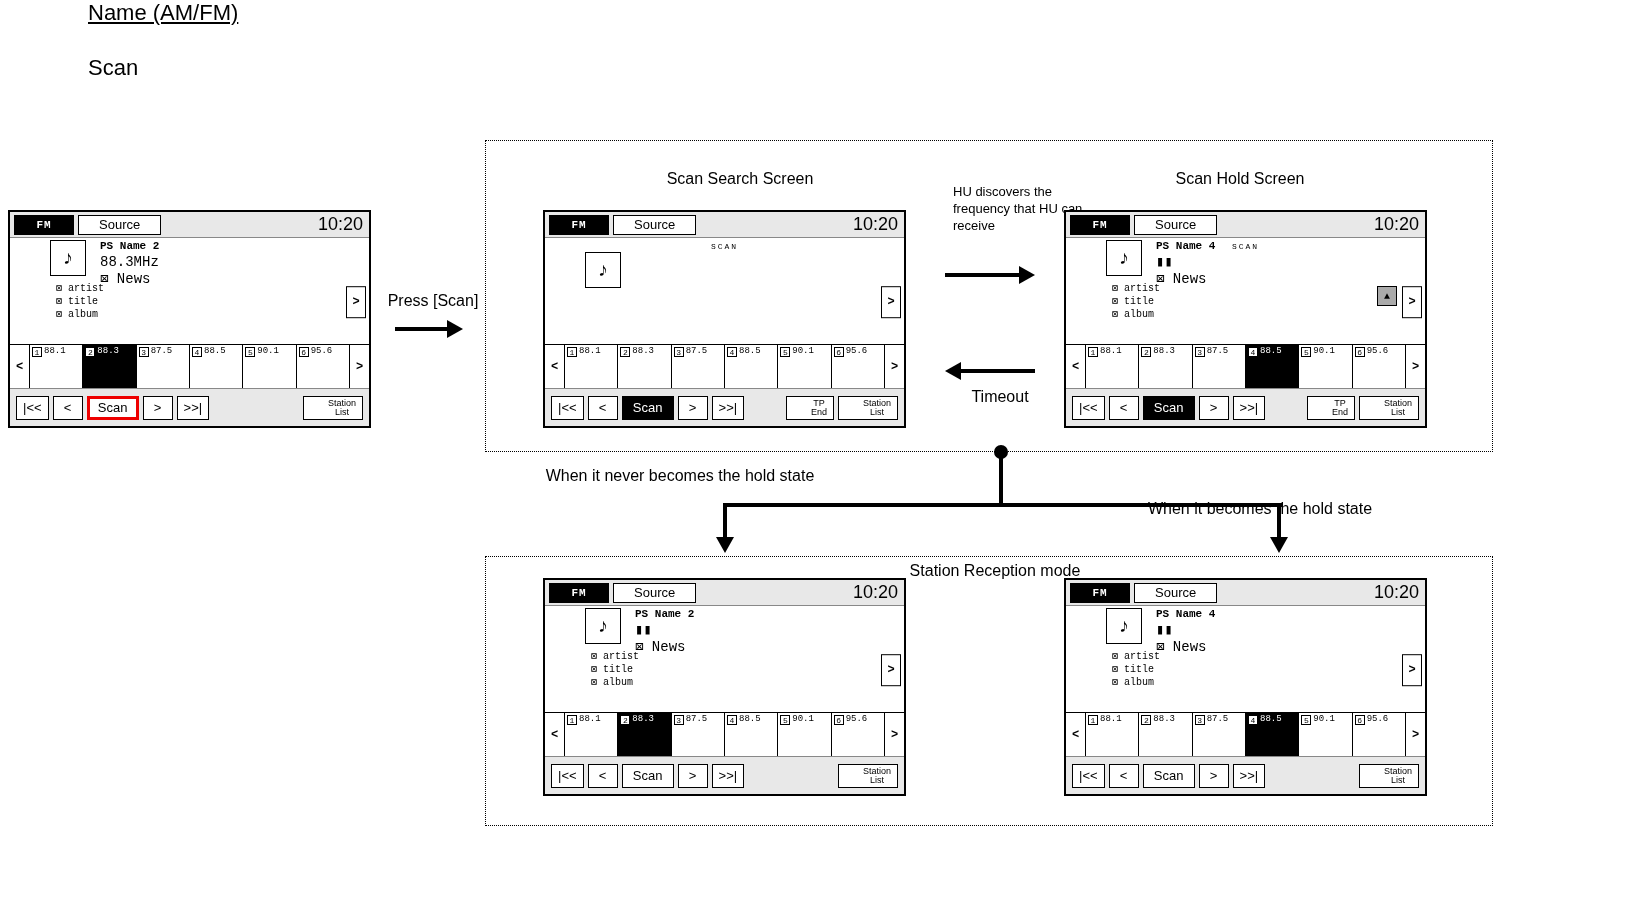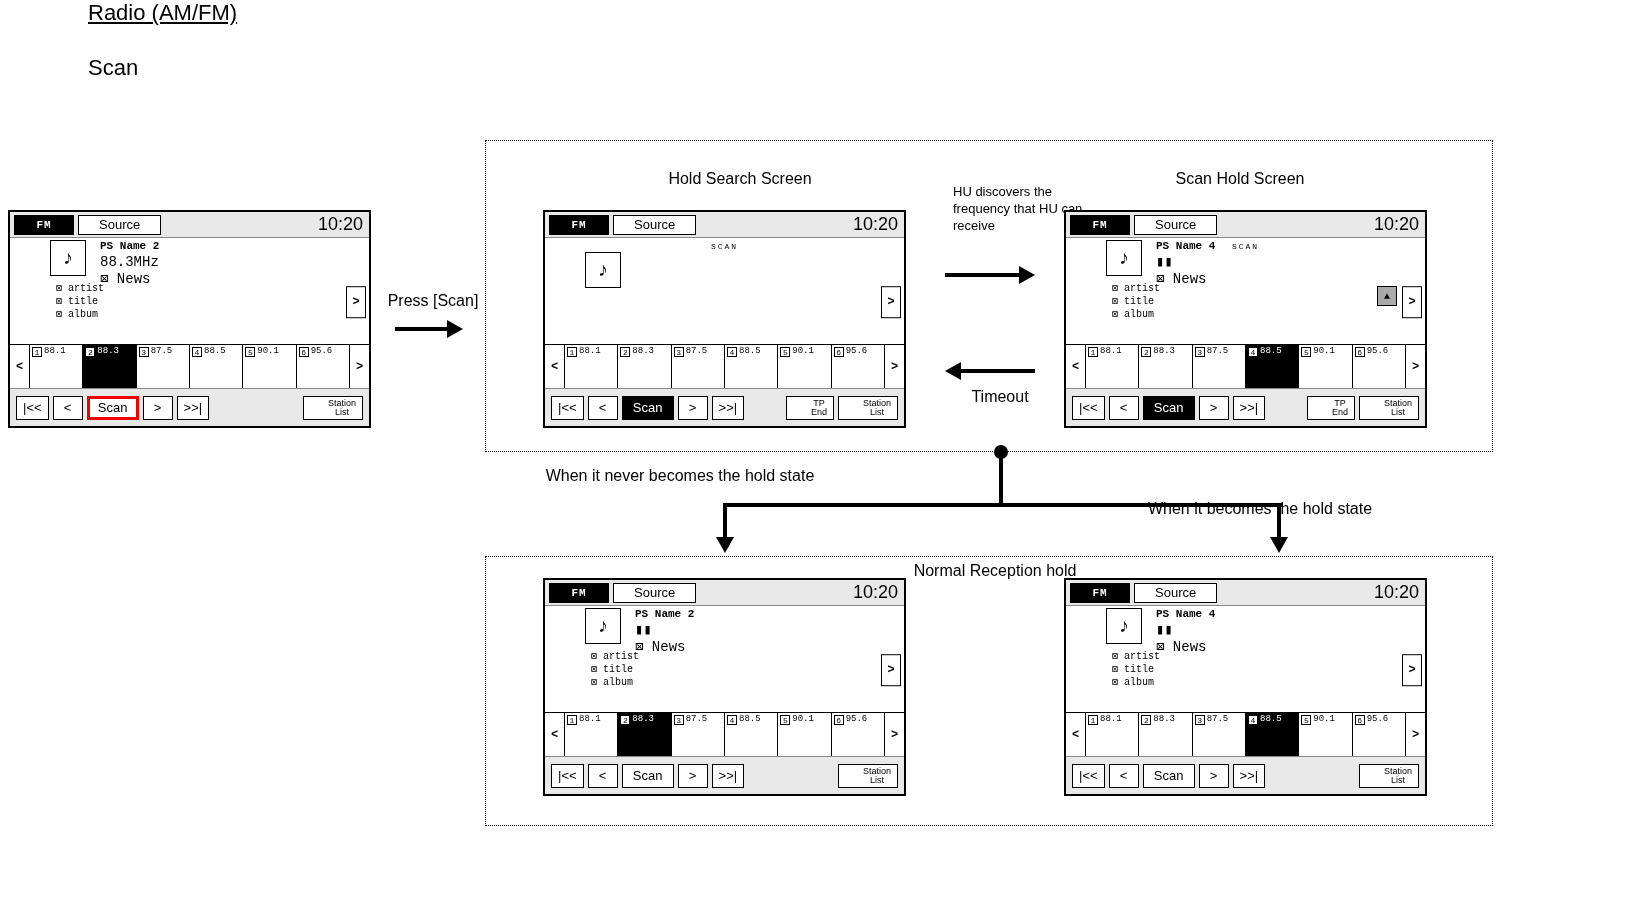--- a/index.html
+++ b/index.html
@@ -49,34 +49,34 @@
   .bot-btn { height: 24px; border: 1px solid #000; background: #fff; display: flex; align-items: center; justify-content: center; font-family: "Segoe UI", sans-serif; font-size: 13px; padding: 0 6px; min-width: 30px; }
   .bot-btn.wide { min-width: 52px; }
   .bot-btn.dark { background: #000; color: #fff; }
   .bot-btn.red { border: 3px solid #e00; }
   .bot-btn.small { font-size: 9px; line-height: 1; text-align: center; min-width: 44px; flex-direction: column; padding-left: 24px; }
   .spacer { flex: 1; }
 </style>
 </head>
 <body>
 
-<div class="page-title">Radio (AM/FM)</div>
+<div class="page-title">Name (AM/FM)</div>
 <div class="page-subtitle">Scan</div>
 
 <div class="dashed-box" style="left:485px; top:140px; width:1008px; height:312px;"></div>
 <div class="dashed-box" style="left:485px; top:556px; width:1008px; height:270px;"></div>
 
-<div class="label" style="left:615px; top:170px; width:250px;">Hold Search Screen</div>
+<div class="label" style="left:615px; top:170px; width:250px;">Scan Search Screen</div>
 <div class="label" style="left:1115px; top:170px; width:250px;">Scan Hold Screen</div>
 <div class="label" style="left:378px; top:292px; width:110px;text-align:center;">Press [Scan]</div>
 <div class="small-label" style="left:929px; top:184px; width:130px; line-height:1.3;margin-left:24px;">HU discovers the frequency that HU can receive</div>
 <div class="label" style="left:960px; top:388px; width:80px;">Timeout</div>
 <div class="label" style="left:505px; top:467px; width:350px;">When it never becomes the hold state</div>
 <div class="label" style="left:1110px; top:467px; width:300px;margin-top:33px;">When it becomes the hold state</div>
-<div class="label" style="left:870px; top:562px; width:250px;">Normal Reception hold</div>
+<div class="label" style="left:870px; top:562px; width:250px;">Station Reception mode</div>
 
 <div class="arrow-right" style="left:395px; top:320px; width:68px;">
     <div class="line"></div>
   </div>
 <div class="arrow-right" style="left:945px; top:266px; width:90px;">
     <div class="line"></div>
   </div>
 <div class="arrow-left" style="left:945px; top:362px; width:90px;">
     <div class="line"></div>
   </div>

